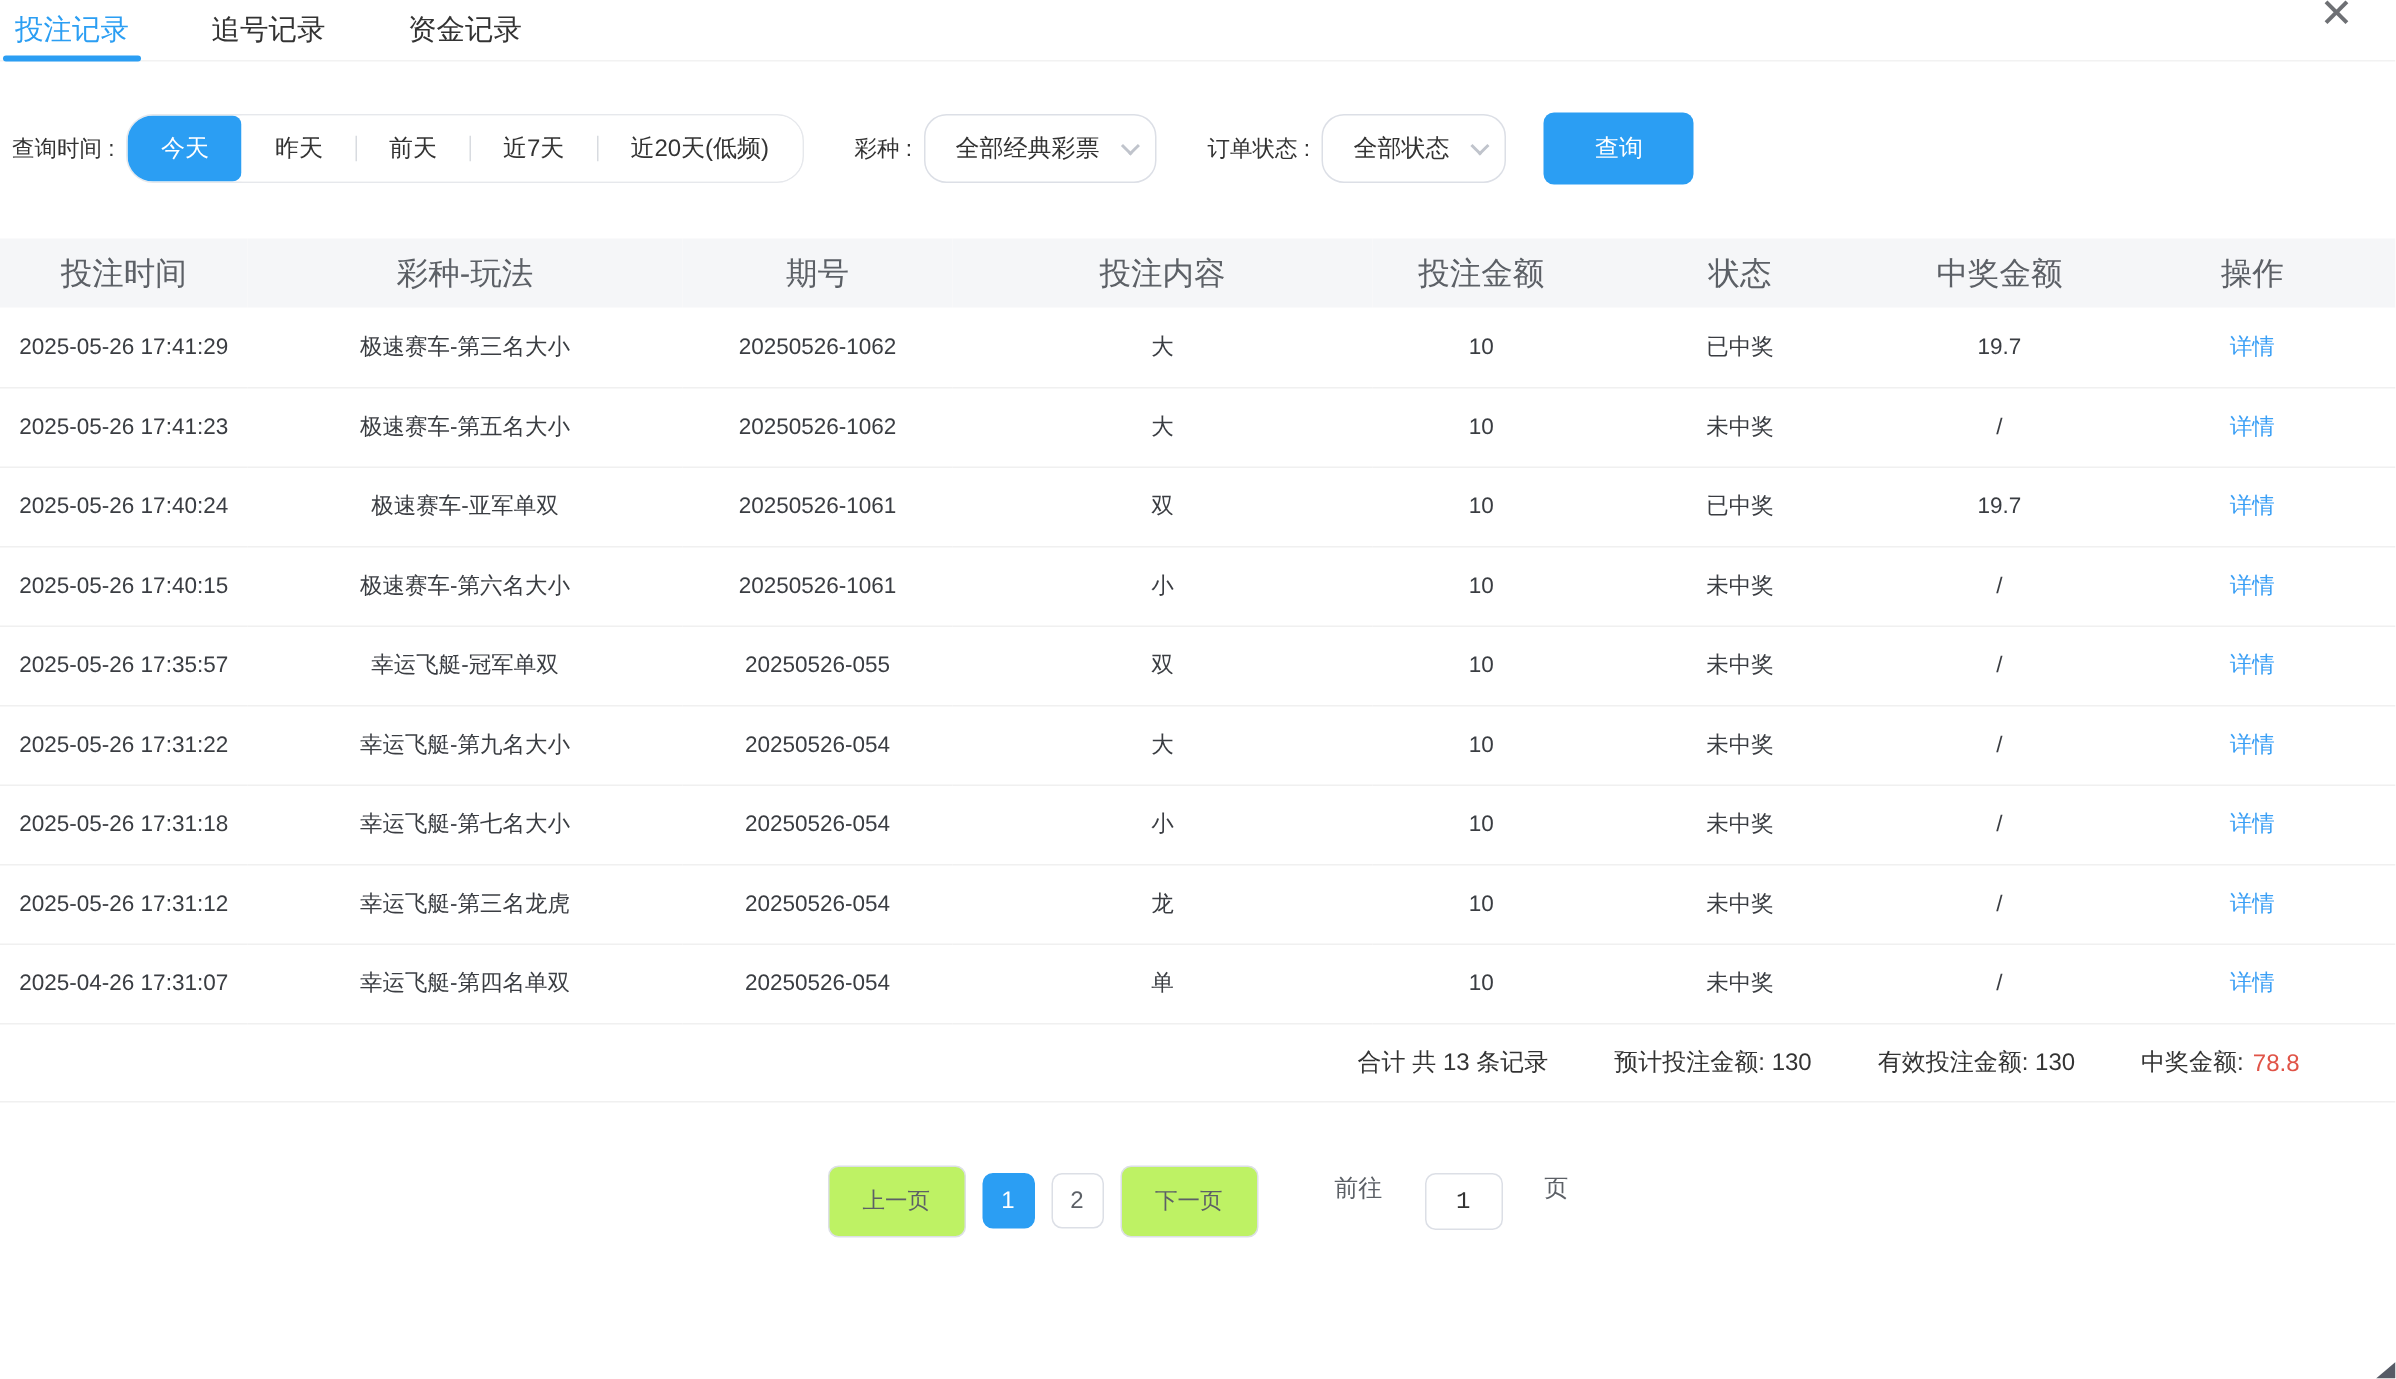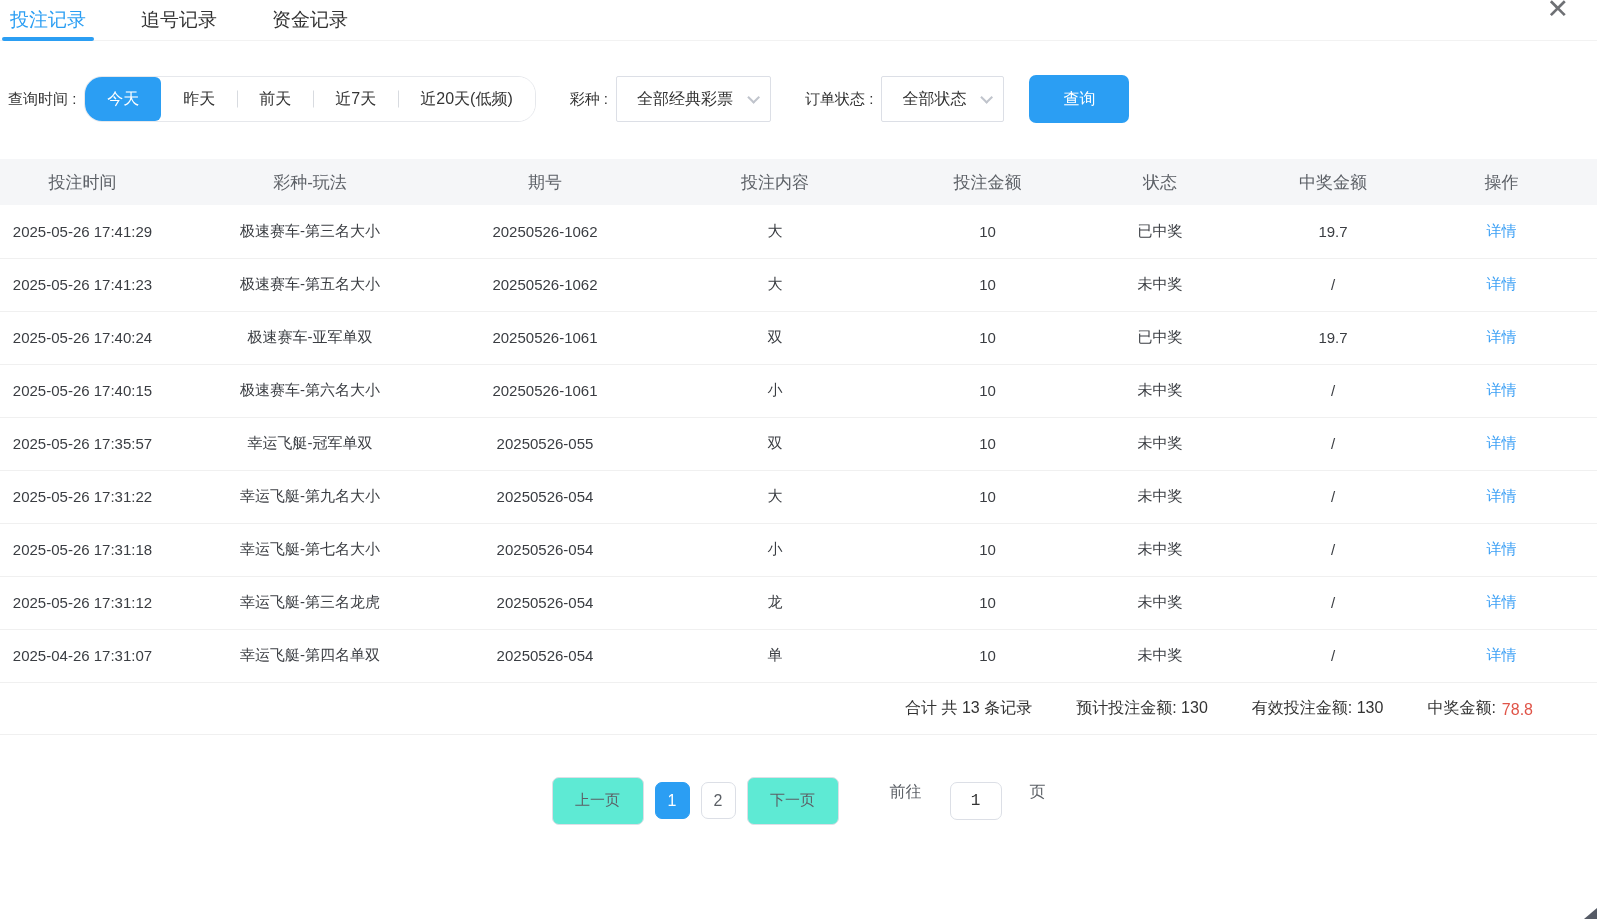--- a/index.html
+++ b/index.html
@@ -70,21 +70,21 @@
   .time-opt.active { background: var(--accent); color: #fff; border-radius: 6px; }
   .time-opt.divided::before {
     content: "";
     position: absolute; left: 0; top: 50%; transform: translateY(-50%);
     width: 1px; height: 17px; background: #d8dbe0;
   }
   .sel-label { margin-left: 34px; }
   .select-box {
     display: flex; align-items: center;
     height: 46px; margin-left: 8px;
-    border: 1px solid var(--border-input); border-radius: 2px;
+    border: 1px solid var(--border-input); border-radius: 15px;
     padding: 0 14px 0 20px;
     font-size: 16px; color: #333; background: #fff; cursor: pointer;
     white-space: nowrap;
   }
   .chevron {
     display: inline-block; width: 9px; height: 9px;
     border-right: 2px solid #c0c4cc; border-bottom: 2px solid #c0c4cc;
     transform: rotate(45deg) translateY(-3px);
     margin-left: 14px;
   }
@@ -98,21 +98,21 @@
   }
 
   
   table.records {
     width: 100%; margin-top: 36px;
     border-collapse: collapse; table-layout: fixed;
   }
   table.records thead th {
     background: #f5f6f8;
     height: 46px;
-    font-weight: 400; font-size: 17px; color: #5c6066;
+    font-weight: 400; font-size: 21px; color: #5c6066;
     text-align: center;
   }
   table.records tbody td {
     height: 53px;
     text-align: center;
     font-size: 15px; color: #3a3d42;
     border-bottom: 1px solid var(--border-light);
     overflow: hidden; white-space: nowrap;
   }
   td.red, .red { color: var(--danger); }
@@ -134,21 +134,21 @@
   
   .pagination {
     display: flex; align-items: center; justify-content: center;
     margin-top: 42px;
     gap: 11px;
     font-size: 15px; color: #5c6066;
   }
   .page-btn {
     min-width: 92px; height: 48px;
     border: 1px solid var(--border-input); border-radius: 7px;
-    background: #5eead4; color: #5c6066; font-size: 15px;
+    background: #bef264; color: #5c6066; font-size: 15px;
     display: flex; align-items: center; justify-content: center;
     cursor: pointer; font-family: inherit;
   }
   .page-num {
     width: 35px; height: 37px;
     border: 1px solid var(--border-input); border-radius: 7px;
     background: #fff; color: #5c6066; font-size: 16px;
     display: flex; align-items: center; justify-content: center;
     cursor: pointer;
   }

